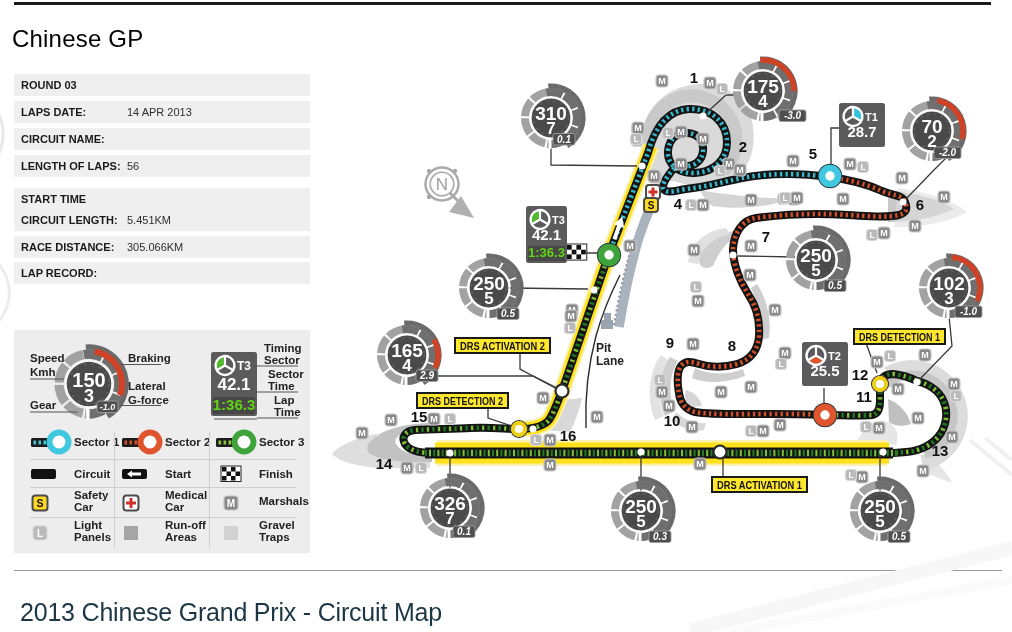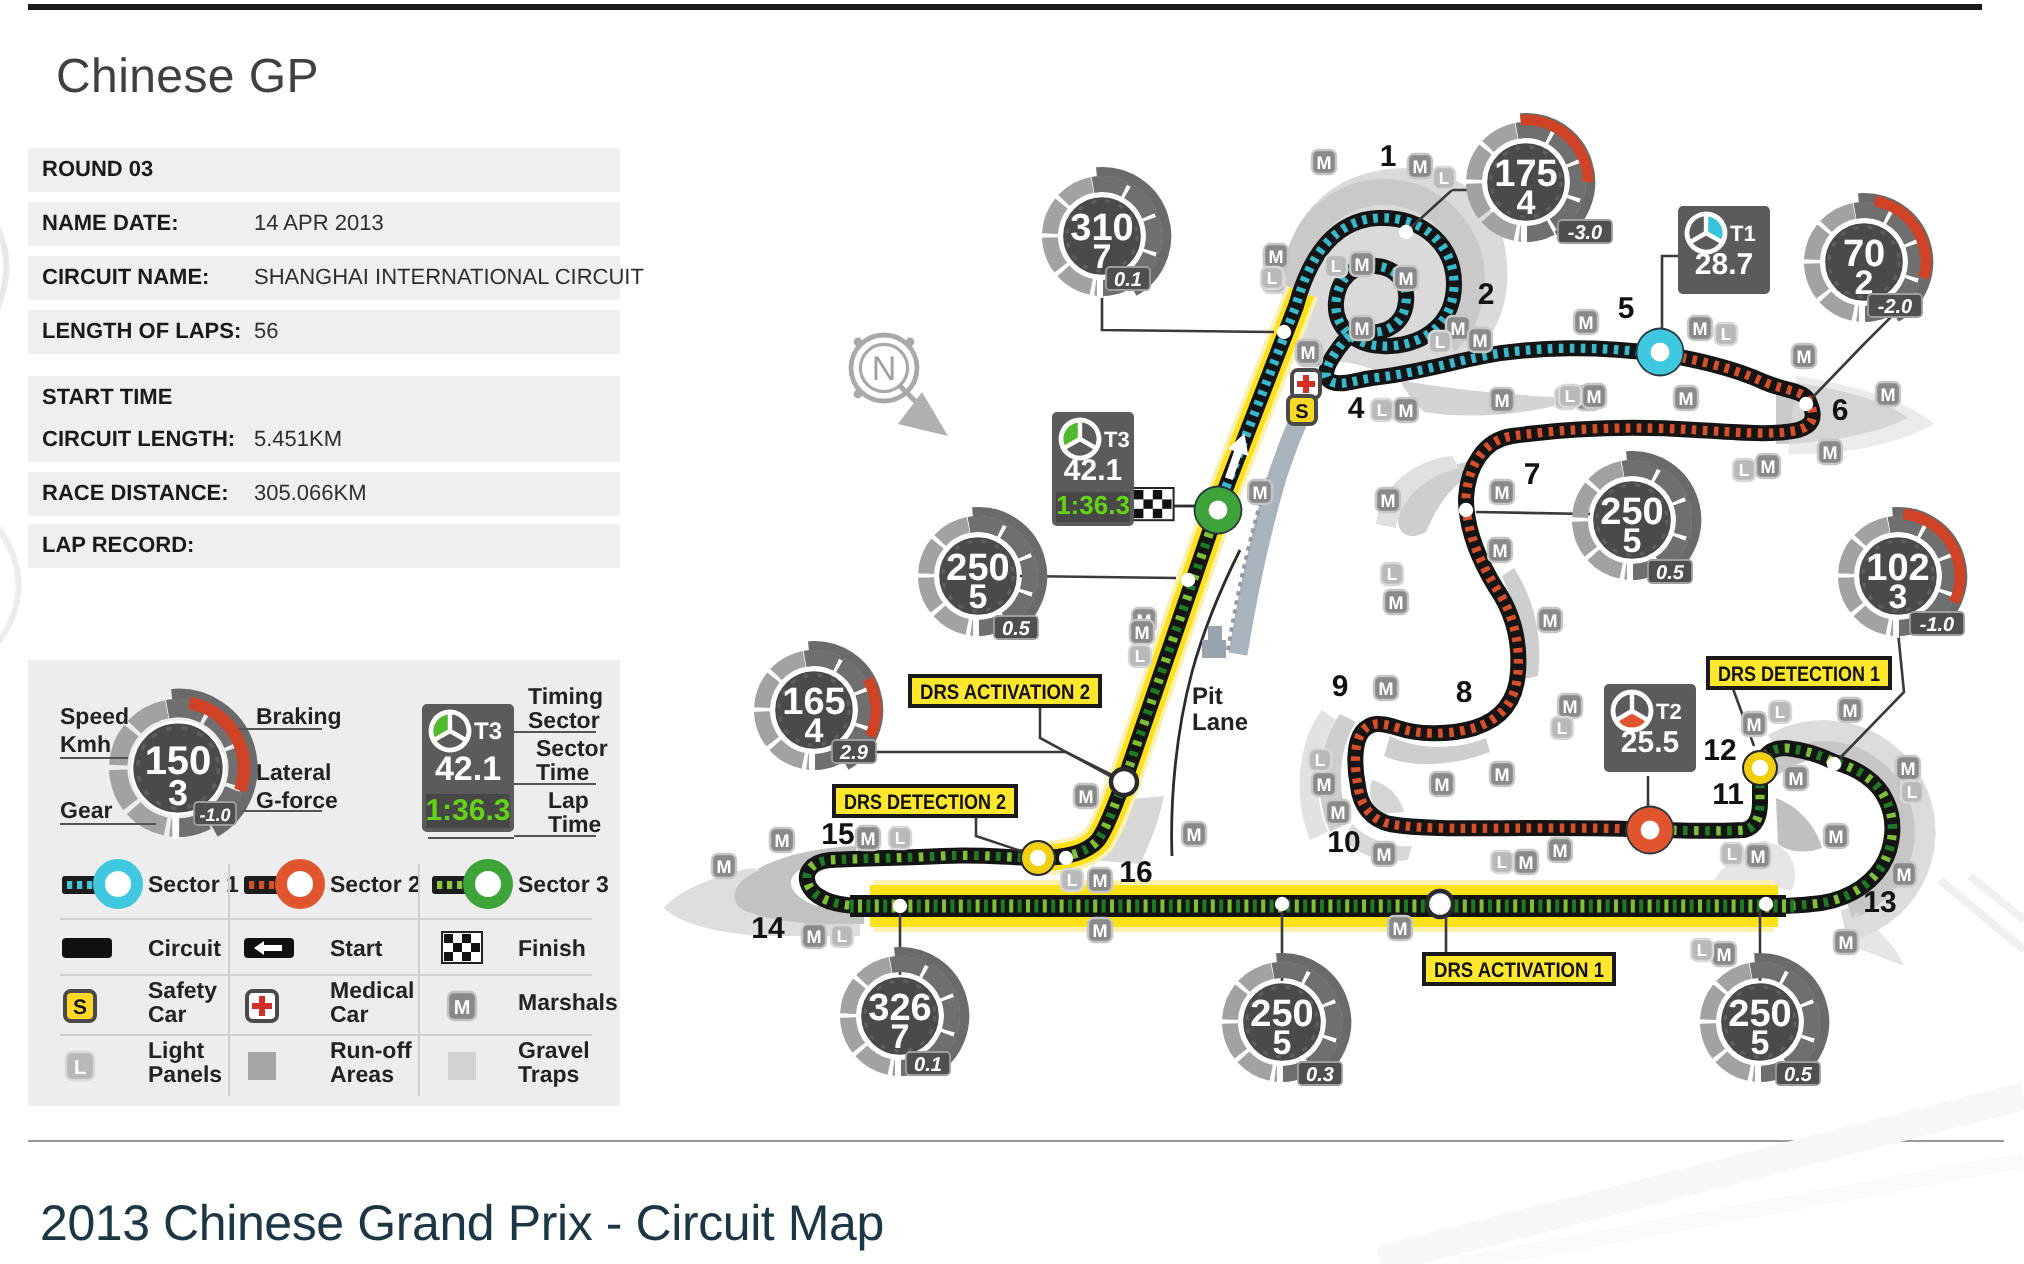--- a/index.html
+++ b/index.html
@@ -4,37 +4,36 @@
 *{margin:0;padding:0;box-sizing:border-box}
 html,body{width:1012px;height:632px;background:#fff;font-family:"Liberation Sans",sans-serif;position:relative;overflow:hidden}
 .row{position:absolute;left:14px;width:296px;height:22px;background:#efefef;font-size:11px;line-height:22px;white-space:nowrap}
 .lab{font-weight:bold;color:#1a1a1a;position:absolute;left:7px;letter-spacing:0px}
 .val{color:#2e2e2e;position:absolute;left:113px}
 </style></head>
 <body>
 
 <div style="position:absolute;left:14px;top:2px;width:977px;height:3px;background:#1a1a1a"></div>
 
-<div style="position:absolute;left:28px;top:25px;font-size:24px;color:#404040;letter-spacing:0.2px">Chinese GP</div>
+<div style="position:absolute;left:12px;top:25px;font-size:24px;color:#000000;letter-spacing:0.2px">Chinese GP</div>
 
 <div>
 
 <div class="row" style="top:74px">
       <span class="lab">ROUND 03</span>
       <span class="val"></span>
     </div>
 
 <div class="row" style="top:101px">
-      <span class="lab">NAME DATE:</span>
+      <span class="lab">LAPS DATE:</span>
       <span class="val">14 APR 2013</span>
     </div>
 
 <div class="row" style="top:128px">
       <span class="lab">CIRCUIT NAME:</span>
-      <span class="val">SHANGHAI INTERNATIONAL CIRCUIT</span>
     </div>
 
 <div class="row" style="top:155px">
       <span class="lab">LENGTH OF LAPS:</span>
       <span class="val">56</span>
     </div>
 
 <div class="row" style="top:188px">
       <span class="lab">START TIME</span>
     </div>

